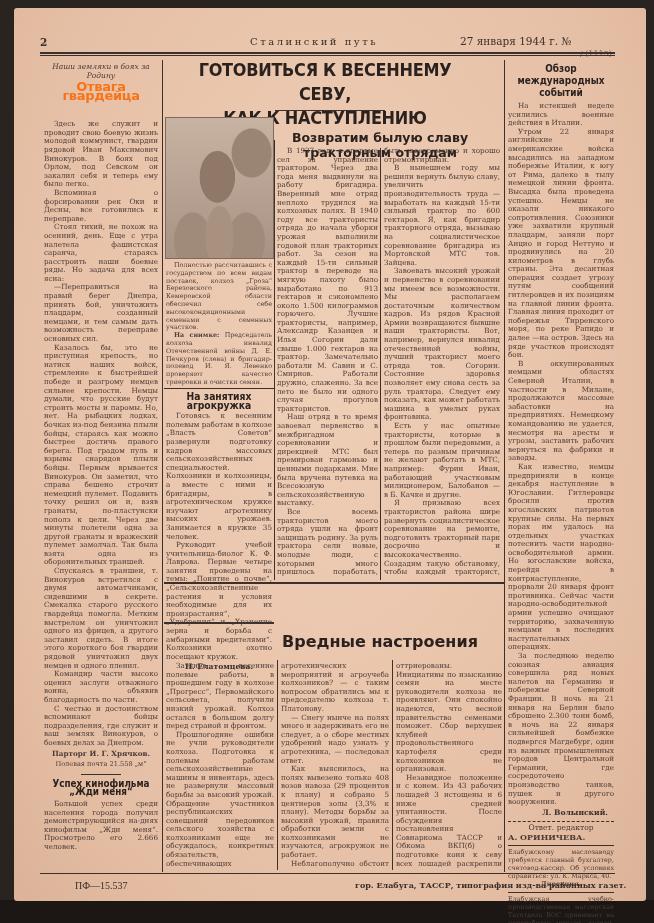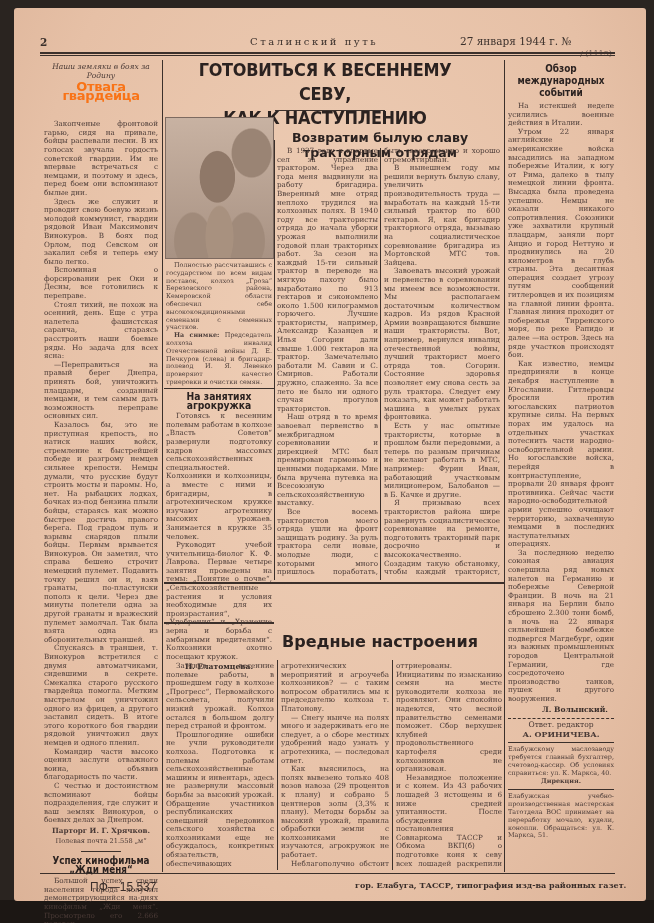--- a/index.html
+++ b/index.html
@@ -64,21 +64,21 @@
   .subhead-mid {
     font-family:"DejaVu Sans", sans-serif; font-weight:bold; font-size:10px; text-align:center;
     color:#2b2220; margin:4px 0 3px; transform:scaleX(0.88);
   }
   .vredn-h {
     position:absolute; left:280px; top:632px; width:200px;
     font-family:"DejaVu Sans", sans-serif; font-weight:bold; font-size:16px; color:#2b2220;
     text-align:center;
   }
   .ad { font-size:6.4px; line-height:7.8px; text-align:justify; color:#4a3a36; }
-  .footer-l { position:absolute; left:75px; top:880px; font-size:12px; font-family:Liberation Sans, sans-serif; color:#3a2e2a;margin-left:15px; }
+  .footer-l { position:absolute; left:75px; top:880px; font-size:10px; font-family:Liberation Serif, serif; color:#3a2e2a; }
   .footer-r { position:absolute; left:355px; top:880px; font-size:8px; color:#3a2e2a; font-weight:bold;}
 </style>
 </head>
 <body>
 
 <div class="bottom-strip"></div>
 
 <div class="page"></div>
 
 <div class="header">
@@ -97,21 +97,20 @@
 <div class="hrule" style="left:164px;top:582px;width:340px;height:2px;"></div>
 <div class="hrule" style="left:164px;top:388px;width:110px;height:1px;"></div>
 <div class="hrule" style="left:164px;top:622px;width:110px;height:2px;"></div>
 <div class="vrule" style="left:277px;top:660px;height:210px;"></div>
 <div class="vrule" style="left:392px;top:660px;height:210px;"></div>
 <div class="hrule" style="left:40px;top:873px;width:575px;height:1px;"></div>
 
 <div class="col" style="left:44px;top:62px;width:114px;">
   <div class="kicker">Наши земляки в боях за Родину</div>
   <div class="h-left">Отвага гвардейца</div>
-  <p>Закопченые фронтовой гарью, сидя на привале, бойцы распевали песни. В их голосах звучала гордость советской гвардии. Им не впервые встречаться с немцами, и поэтому и здесь, перед боем они вспоминают былые дни.</p>
   <p>Здесь же служит и проводит свою боевую жизнь молодой коммунист, гвардии рядовой Иван Максимович Винокуров. В боях под Орлом, под Севском он закалил себя и теперь ему было легко.</p>
   <p>Вспоминая о форсировании рек Оки и Десны, все готовились к переправе.</p>
   <p>Стоял тихий, не похож на осенний, день. Еще с утра налетела фашистская саранча, стараясь расстроить наши боевые ряды. Но задача для всех ясна:</p>
   <p>—Переправиться на правый берег Днепра, принять бой, уничтожить плацдарм, созданный немцами, и тем самым дать возможность переправе основных сил.</p>
   <p>Казалось бы, это не приступная крепость, но натиск наших войск, стремление к быстрейшей победе и разгрому немцев сильнее крепости. Немцы думали, что русские будут строить мосты и паромы. Но, нет. На рыбацких лодках, бочках из-под бензина плыли бойцы, стараясь как можно быстрее достичь правого берега. Под градом пуль и взрывы снарядов плыли бойцы. Первым врывается Винокуров. Он заметил, что справа бешено строчит немецкий пулемет. Подавить точку решил он и, взяв гранаты, по-пластунски пополз к цели. Через две минуты полетели одна за другой гранаты и вражеский пулемет замолчал. Так была взята одна из оборонительных траншей.</p>
   <p>Спускаясь в траншеи, т. Винокуров встретился с двумя автоматчиками, сидевшими в секрете. Смекалка старого русского гвардейца помогла. Метким выстрелом он уничтожил одного из фрицев, а другого заставил сидеть. В итоге этого короткого боя гвардии рядовой уничтожил двух немцев и одного пленил.</p>
   <p>Командир части высоко оценил заслуги отважного воина, объявив благодарность по части.</p>
   <p>С честью и достоинством вспоминают бойцы подразделения, где служит и ваш земляк Винокуров, о боевых делах за Днепром.</p>
   <div class="sig-c" style="font-weight:bold;">Парторг И. Г. Хрячков.</div>
   <div class="sig-c" style="font-size:6.6px;">Полевая почта 21.558 „м“</div>
@@ -173,26 +172,27 @@
 <div class="col" style="left:396px;top:662px;width:106px;height:208px;overflow:hidden;">
   <p style="text-indent:0;">оттриерованы. Инициативы по изысканию семян на месте руководители колхоза не проявляют. Они спокойно надеются, что весной правительство семенами поможет. Сбор верхушек клубней продовольственного картофеля среди колхозников не организован.</p>
   <p>Незавидное положение и с конем. Из 43 рабочих лошадей 3 истощены и 6 ниже средней упитанности. После обсуждения постановления Совнаркома ТАССР и Обкома ВКП(б) о подготовке коня к севу всех лошадей раскрепили за ездовыми, но некоторым и по сие время не вручили удостоверения. Поят лошадей все еще холодной водой, сбруя хранится у колхозников.</p>
 
 </div>
 
 <div class="col" style="left:508px;top:62px;width:106px;">
   <div class="right-h">Обзор международных событий</div>
   <p>На истекшей неделе усилились военные действия в Италии.</p>
   <p>Утром 22 января английские и американские войска высадились на западном побережье Италии, к югу от Рима, далеко в тылу немецкой линии фронта. Высадка была проведена успешно. Немцы не оказали никакого сопротивления. Союзники уже захватили крупный плацдарм, заняли порт Анцио и город Неттуно и продвинулись на 20 километров в глубь страны. Эта десантная операция создает угрозу путям сообщений гитлеровцев и их позициям на главной линии фронта. Главная линия проходит от побережья Тирренского моря, по реке Рапидо и далее —на остров. Здесь на ряде участков происходят бои.</p>
+  <p>В оккупированных немцами областях Северной Италии, в частности в Милане, продолжаются массовые забастовки на предприятиях. Немецкому командованию не удается, несмотря на аресты и угрозы, заставить рабочих вернуться на фабрики и заводы.</p>
   <p>Как известно, немцы предприняли в конце декабря наступление в Югославии. Гитлеровцы бросили против югославских патриотов крупные силы. На первых порах им удалось на отдельных участках потеснить части народно-освободительной армии. Но югославские войска, перейдя в контрнаступление, прорвали 20 января фронт противника. Сейчас части народно-освободительной армии успешно очищают территорию, захваченную немцами в последних наступательных операциях.</p>
   <p>За последнюю неделю союзная авиация совершила ряд новых налетов на Германию и побережье Северной Франции. В ночь на 21 января на Берлин было сброшено 2.300 тонн бомб, в ночь на 22 января сильнейшей бомбежке подвергся Магдебург, один из важных промышленных городов Центральной Германии, где сосредоточено производство танков, пушек и другого вооружения.</p>
   <div class="sig" style="margin-right:6px;">Л. Волынский.</div>
   <div style="border-top:1px dashed #3b302b;margin:4px 0 2px;"></div>
   <div style="text-align:center;font-size:7.6px;">Ответ. редактор</div>
-  <div style="text-align:center;font-size:8px;font-weight:bold;">А. ОРИНИЧЕВА.</div>
+  <div style="font-size:8px;font-weight:bold;">А. ОРИНИЧЕВА.</div>
   <div style="border-top:1px solid #3b302b;margin:4px 0 3px;"></div>
   <div class="ad">Елабужскому маслозаводу требуется главный бухгалтер, счетовод-кассир. Об условиях справиться: ул. К. Маркса, 40.</div>
   <div class="ad" style="text-align:center;font-weight:bold;">Дирекция.</div>
   <div style="border-top:1px solid #3b302b;margin:4px 0 3px;"></div>
   <div class="ad">Елабужская учебно-производственная мастерская Татотдела ВОС принимает на переработку мочало, кудели, конопли. Обращаться: ул. К. Маркса, 51.</div>
 
 </div>
 
 <div class="footer-l">ПФ—15.537</div>
 <div class="footer-r">гор. Елабуга, ТАССР, типография изд-ва районных газет.</div>

